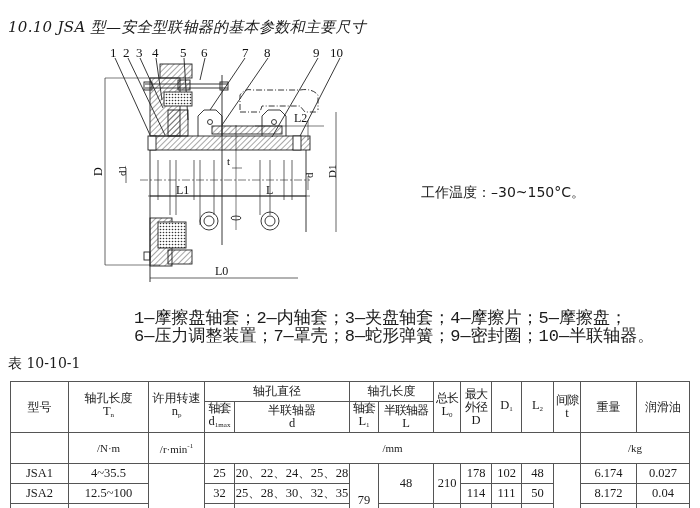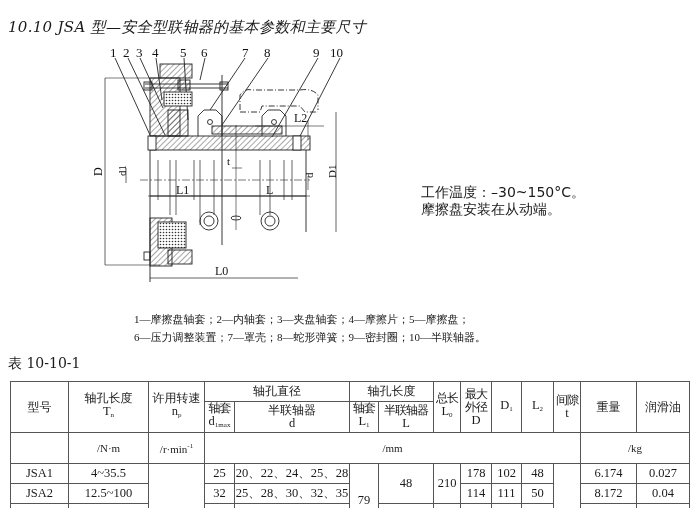--- a/index.html
+++ b/index.html
@@ -2,21 +2,21 @@
 <html><head>
 <meta charset="utf-8">
 <style>
   html, body { margin:0; padding:0; background:#ffffff; }
   body { width:700px; height:508px; overflow:hidden; position:relative;
          font-family:"DejaVu Serif", "Liberation Serif", serif; color:#1a1a1a; }
   .abs { position:absolute; }
   #title { left:8px; top:18px; font-size:15px; letter-spacing:0.3px; white-space:nowrap;font-style:italic; }
   #drawing { left:88px; top:36px; width:300px; height:264px; }
   .notes { left:421px; top:184px; font-size:14px; line-height:16.5px; font-family:"DejaVu Sans","Liberation Sans",sans-serif; }
-  .legend { left:134px; top:310px; font-size:11px; line-height:18px; font-family:Liberation Serif, serif; white-space:nowrap; }
+  .legend { left:134px; top:310px; font-size:17px; line-height:18px; font-family:Liberation Mono, monospace; white-space:nowrap; }
   #table-caption { left:8px; top:355px; font-size:14px; }
   table { position:absolute; left:10px; top:381px; border-collapse:collapse; table-layout:fixed;
           font-family:"Liberation Serif","DejaVu Serif",serif; font-size:12.5px; }
   td { border:1px solid #555; text-align:center; vertical-align:middle; padding:0; line-height:13px; overflow:hidden; }
   .cn { font-family:"DejaVu Sans","Liberation Sans",sans-serif; font-size:12px; }
   .small { font-size:11px; }
   sub { font-size:7px; vertical-align:-2px; }
   sup { font-size:7px; }
   .tight { letter-spacing:-1px; }
 </style>
@@ -136,21 +136,20 @@
     <text x="227" y="165" font-size="11">t</text>
     <text x="313" y="178" font-size="11" transform="rotate(-90 313 178)">d</text>
     <text x="336" y="178" font-size="11" transform="rotate(-90 336 178)">D1</text>
     <text x="294" y="122" font-size="12">L2</text>
     <text x="215" y="275" font-size="12">L0</text>
   </g>
 </svg>
 
 <div class="abs notes">
   <div>工作温度：–30~150°C。</div>
-  <div>摩擦盘安装在从动端。</div>
 </div>
 
 <div class="abs legend">
   <div>1—摩擦盘轴套；2—内轴套；3—夹盘轴套；4—摩擦片；5—摩擦盘；</div>
   <div>6—压力调整装置；7—罩壳；8—蛇形弹簧；9—密封圈；10—半联轴器。</div>
 </div>
 
 <div id="table-caption" class="abs">表 10-10-1</div>
 
 <table>

